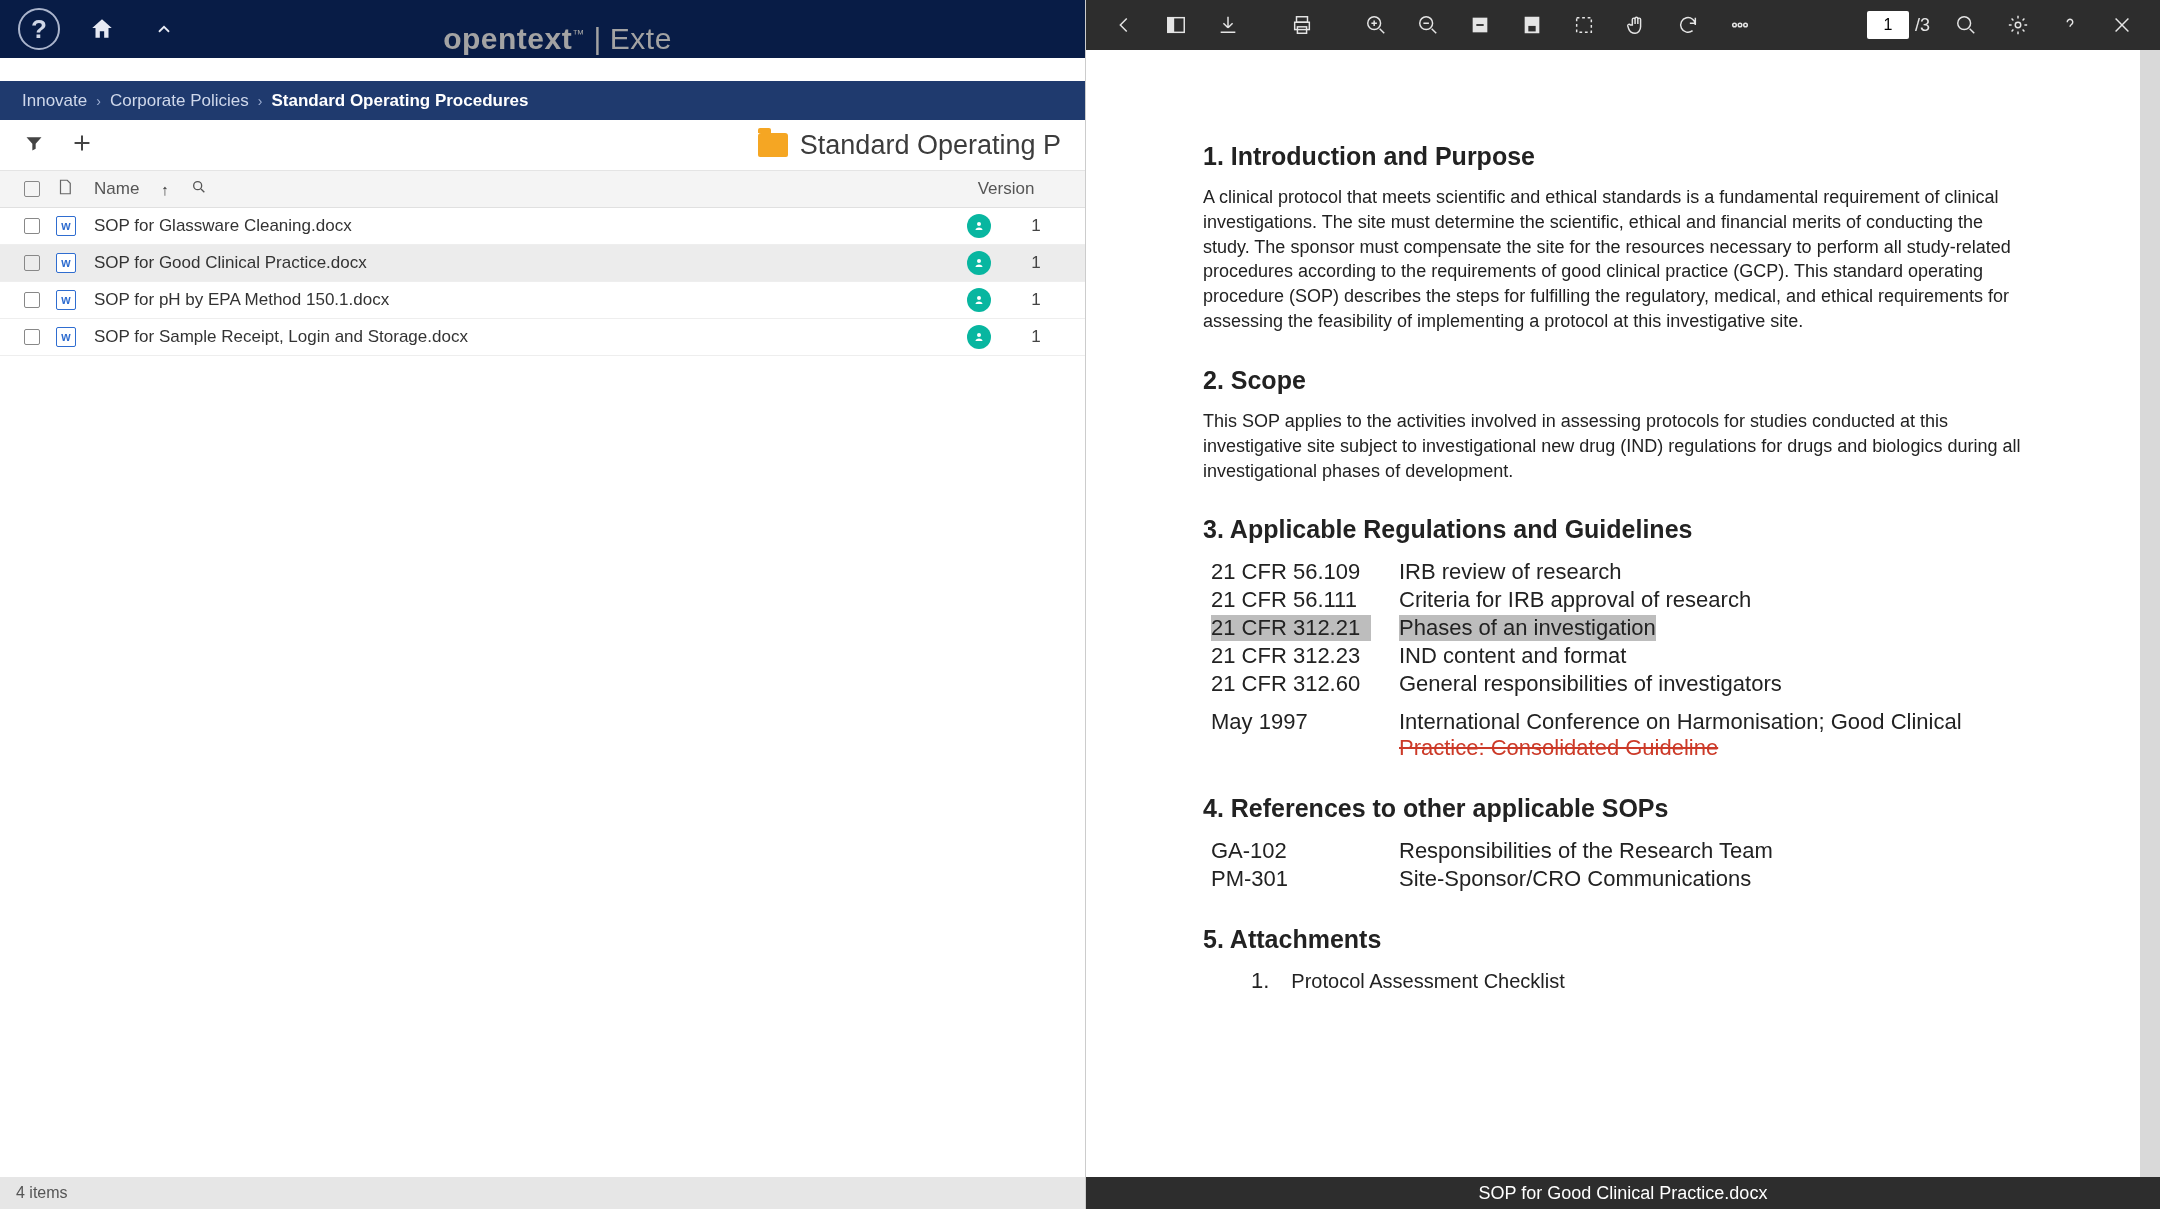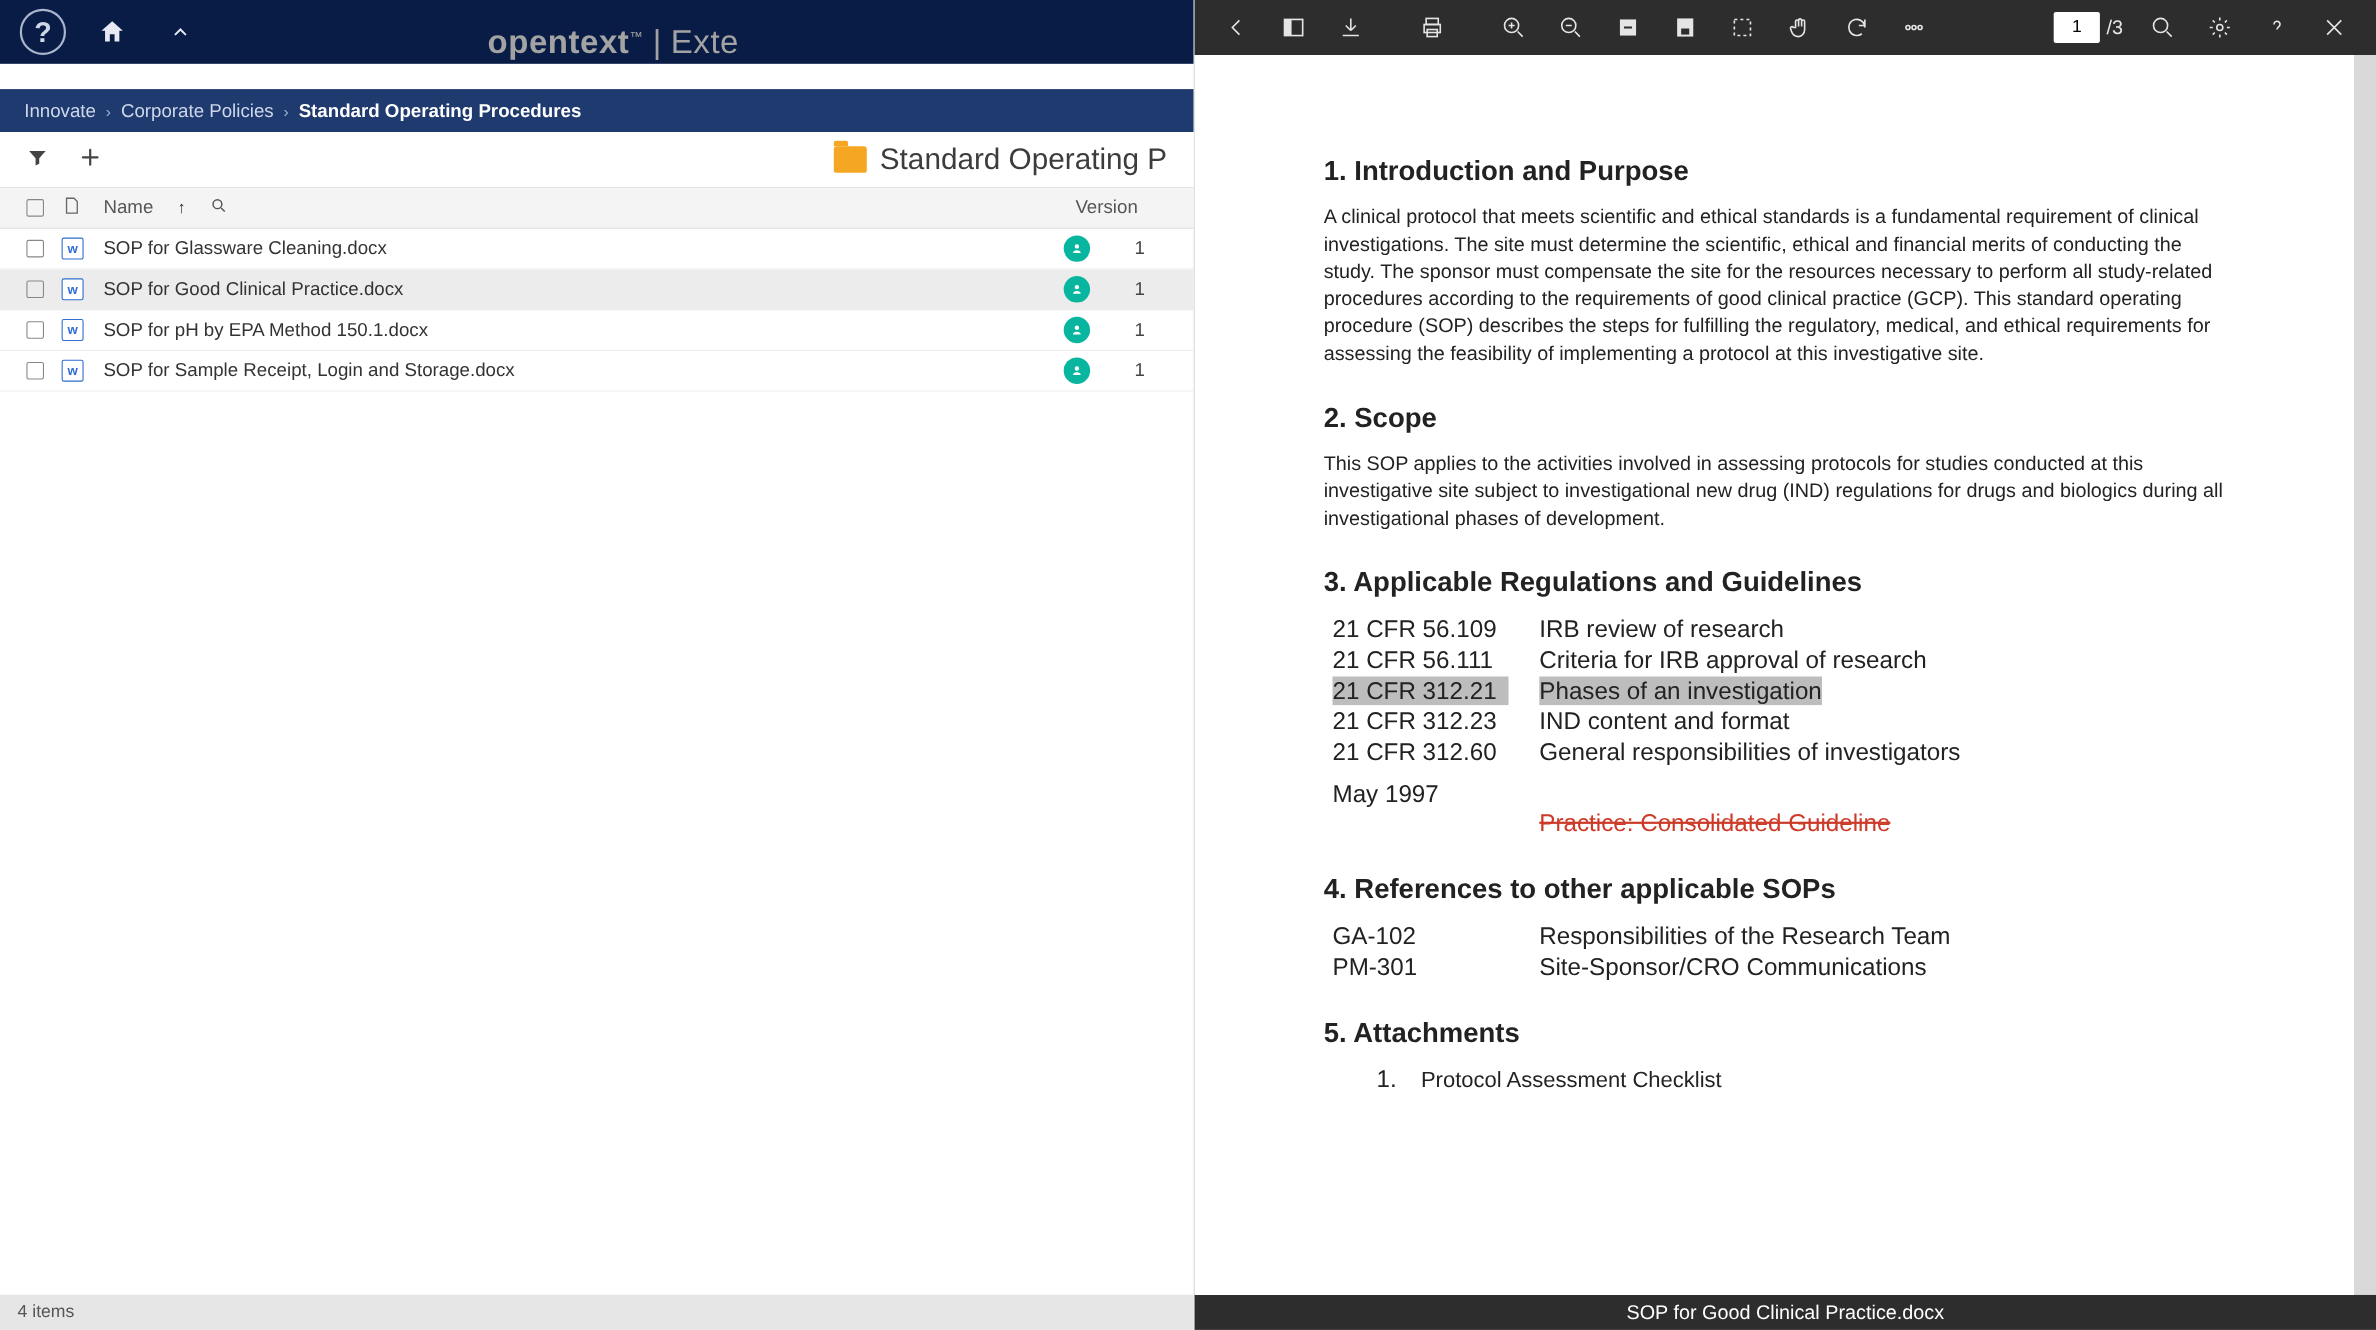--- a/index.html
+++ b/index.html
@@ -405,21 +405,21 @@
             </div>
             <div class="reg-row">
               <span class="reg-code">21 CFR 312.60</span>
               <span class="reg-desc">General responsibilities of investigators</span>
             </div>
           </div>
         <div class="reg-table">
           <div class="reg-row">
             <span class="reg-code">May 1997</span>
             <span>
-              <br>
+              <span>International Conference on Harmonisation; Good Clinical</span><br>
               <span class="strike">Practice:  Consolidated Guideline</span>
             </span>
           </div>
         </div>
 
         <h2>4. References to other applicable SOPs</h2>
         <div class="reg-table" id="ref-table">
             <div class="reg-row">
               <span class="reg-code">GA-102</span>
               <span>Responsibilities of the Research Team</span>

